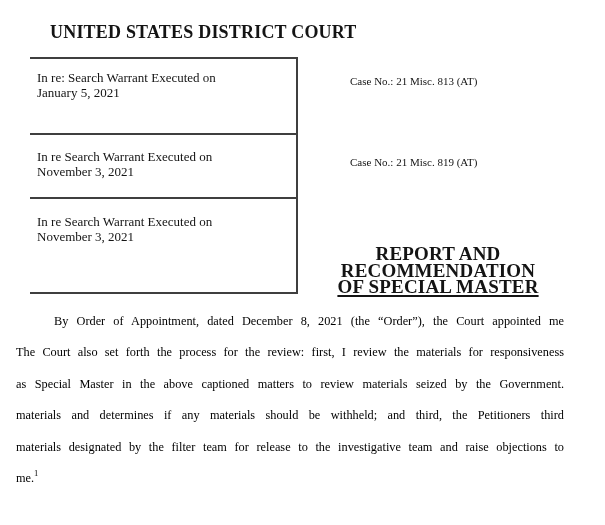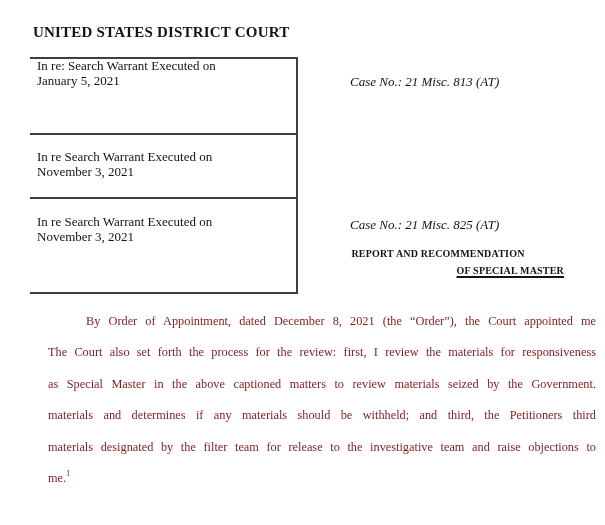--- a/index.html
+++ b/index.html
@@ -7,59 +7,58 @@
     position:relative;
     width:605px;height:525px;
     background:#ffffff;
     color:#141414;
     font-family:"Liberation Serif","DejaVu Serif",serif;
     overflow:hidden;
     margin:0;
   }
   
   .court-header{
-    position:absolute;left:33px;top:25px;
-    font-weight:bold;font-size:15px;line-height:15.5px;
+    position:absolute;left:50px;top:25px;
+    font-weight:bold;font-size:18px;line-height:15.5px;
     letter-spacing:0.2px;white-space:nowrap;
   }
   
   .caption-box{
     position:absolute;left:30px;top:57px;width:266px;
     border-top:2px solid #3f3f3f;
     border-right:2px solid #3f3f3f;
     border-bottom:2px solid #3f3f3f;
     box-sizing:content-box;
   }
   .caption-section{box-sizing:border-box;font-size:13px;line-height:14.5px;}
   .caption-section .cap-line{padding-left:7px;white-space:nowrap;}
-  .sec1{height:76px;border-bottom:2px solid #3f3f3f;}
+  .sec1{height:76px;border-bottom:2px solid #3f3f3f;padding-top:12px;}
   .sec2{height:64px;border-bottom:2px solid #3f3f3f;padding-top:15px;}
   .sec3{height:93px;padding-top:16px;}
   
   .case-no{
     position:absolute;left:350px;
-    font-size:13px;line-height:15px;white-space:nowrap;font-style:italic;
+    font-size:11px;line-height:15px;white-space:nowrap;
   }
   .cn1{top:74px;} .cn2{top:155px;} .cn3{top:217px;}
   
   .doc-title{
     position:absolute;left:312px;top:246px;width:252px;
-    text-align:center;font-weight:bold;font-size:10px;line-height:16.5px;
+    text-align:center;font-weight:bold;font-size:19px;line-height:16.5px;
     letter-spacing:0.2px;
   }
   .doc-title .underlined{
     text-decoration:underline;
     text-decoration-thickness:1.5px;
     text-underline-offset:2px;
-    text-align:right;
   }
   
   .body-paragraph{
-    position:absolute;left:48px;top:306px;width:548px;
-    font-size:12.3px;color:#7f1d1d;
+    position:absolute;left:16px;top:306px;width:548px;
+    font-size:12.3px;color:#000000;
   }
   .bline{
     height:31.4px;line-height:31.4px;
     text-align:justify;text-align-last:justify;
     word-spacing:-1.5px;
     overflow:hidden;white-space:nowrap;
   }
   .bline{white-space:normal;}
   .bline.first{padding-left:38px;box-sizing:border-box;}
   .bline.last{text-align:left;text-align-last:left;word-spacing:normal;}
@@ -85,21 +84,21 @@
       <div class="cap-line">In re Search Warrant Executed on</div>
       <div class="cap-line">November 3, 2021</div>
     </div>
     <div class="caption-section sec3">
       <div class="cap-line">In re Search Warrant Executed on</div>
       <div class="cap-line">November 3, 2021</div>
     </div>
   </div>
 
   <div class="case-no cn1">Case No.: 21 Misc. 813 (AT)</div>
-  <div class="case-no cn3">Case No.: 21 Misc. 825 (AT)</div>
+  <div class="case-no cn2">Case No.: 21 Misc. 819 (AT)</div>
 
   <div class="doc-title">
     <div>REPORT AND RECOMMENDATION</div>
     <div class="underlined">OF SPECIAL MASTER</div>
   </div>
 
   <div class="body-paragraph">
     <div class="bline first">By Order of Appointment, dated December 8, 2021 (the “Order”), the Court appointed me</div>
     <div class="bline">The Court also set forth the process for the review: first, I review the materials for responsiveness</div>
     <div class="bline">as Special Master in the above captioned matters to review materials seized by the Government.</div>

